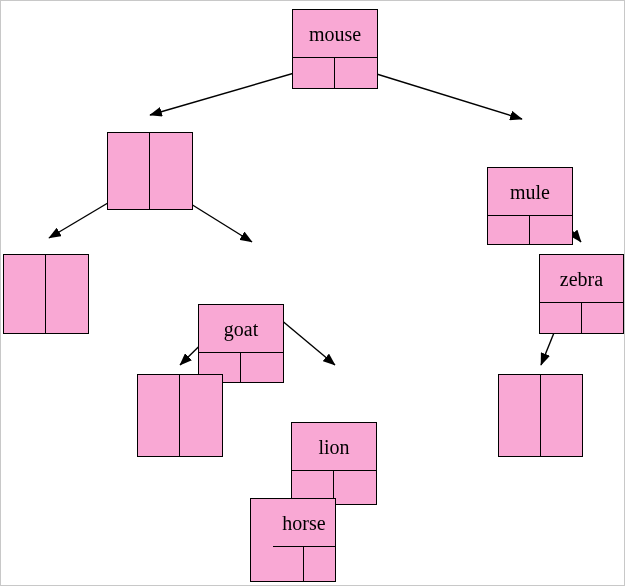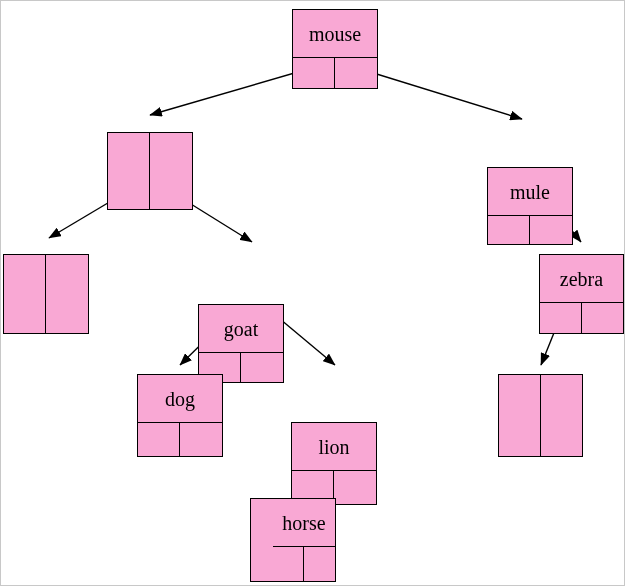--- a/index.html
+++ b/index.html
@@ -119,21 +119,20 @@
         </div>
       </div>
       <div class="node" style="left: 538px; top: 253px; width: 85px; height: 80px; border-color: rgb(0, 0, 0);">
         <div class="node-label" style="color: rgb(0, 0, 0); border-bottom-color: rgb(0, 0, 0);">zebra</div>
         <div class="node-pointers">
           <div class="ptr ptr-left" style="border-right-color: rgb(0, 0, 0);"></div>
           <div class="ptr ptr-right"></div>
         </div>
       </div>
       <div class="node" style="left: 136px; top: 373px; width: 86px; height: 83px; border-color: rgb(0, 0, 0);">
-        <div class="node-label" style="color: rgb(0, 0, 0); border-bottom-color: rgb(0, 0, 0);">dog</div>
         <div class="node-pointers">
           <div class="ptr ptr-left" style="border-right-color: rgb(0, 0, 0);"></div>
           <div class="ptr ptr-right"></div>
         </div>
       </div>
       <div class="node" style="left: 290px; top: 373px; width: 86px; height: 83px; border-color: rgb(0, 0, 0); margin-top: 48px;">
         <div class="node-label" style="color: rgb(0, 0, 0); border-bottom-color: rgb(0, 0, 0);">lion</div>
         <div class="node-pointers">
           <div class="ptr ptr-left" style="border-right-color: rgb(0, 0, 0);"></div>
           <div class="ptr ptr-right"></div>

